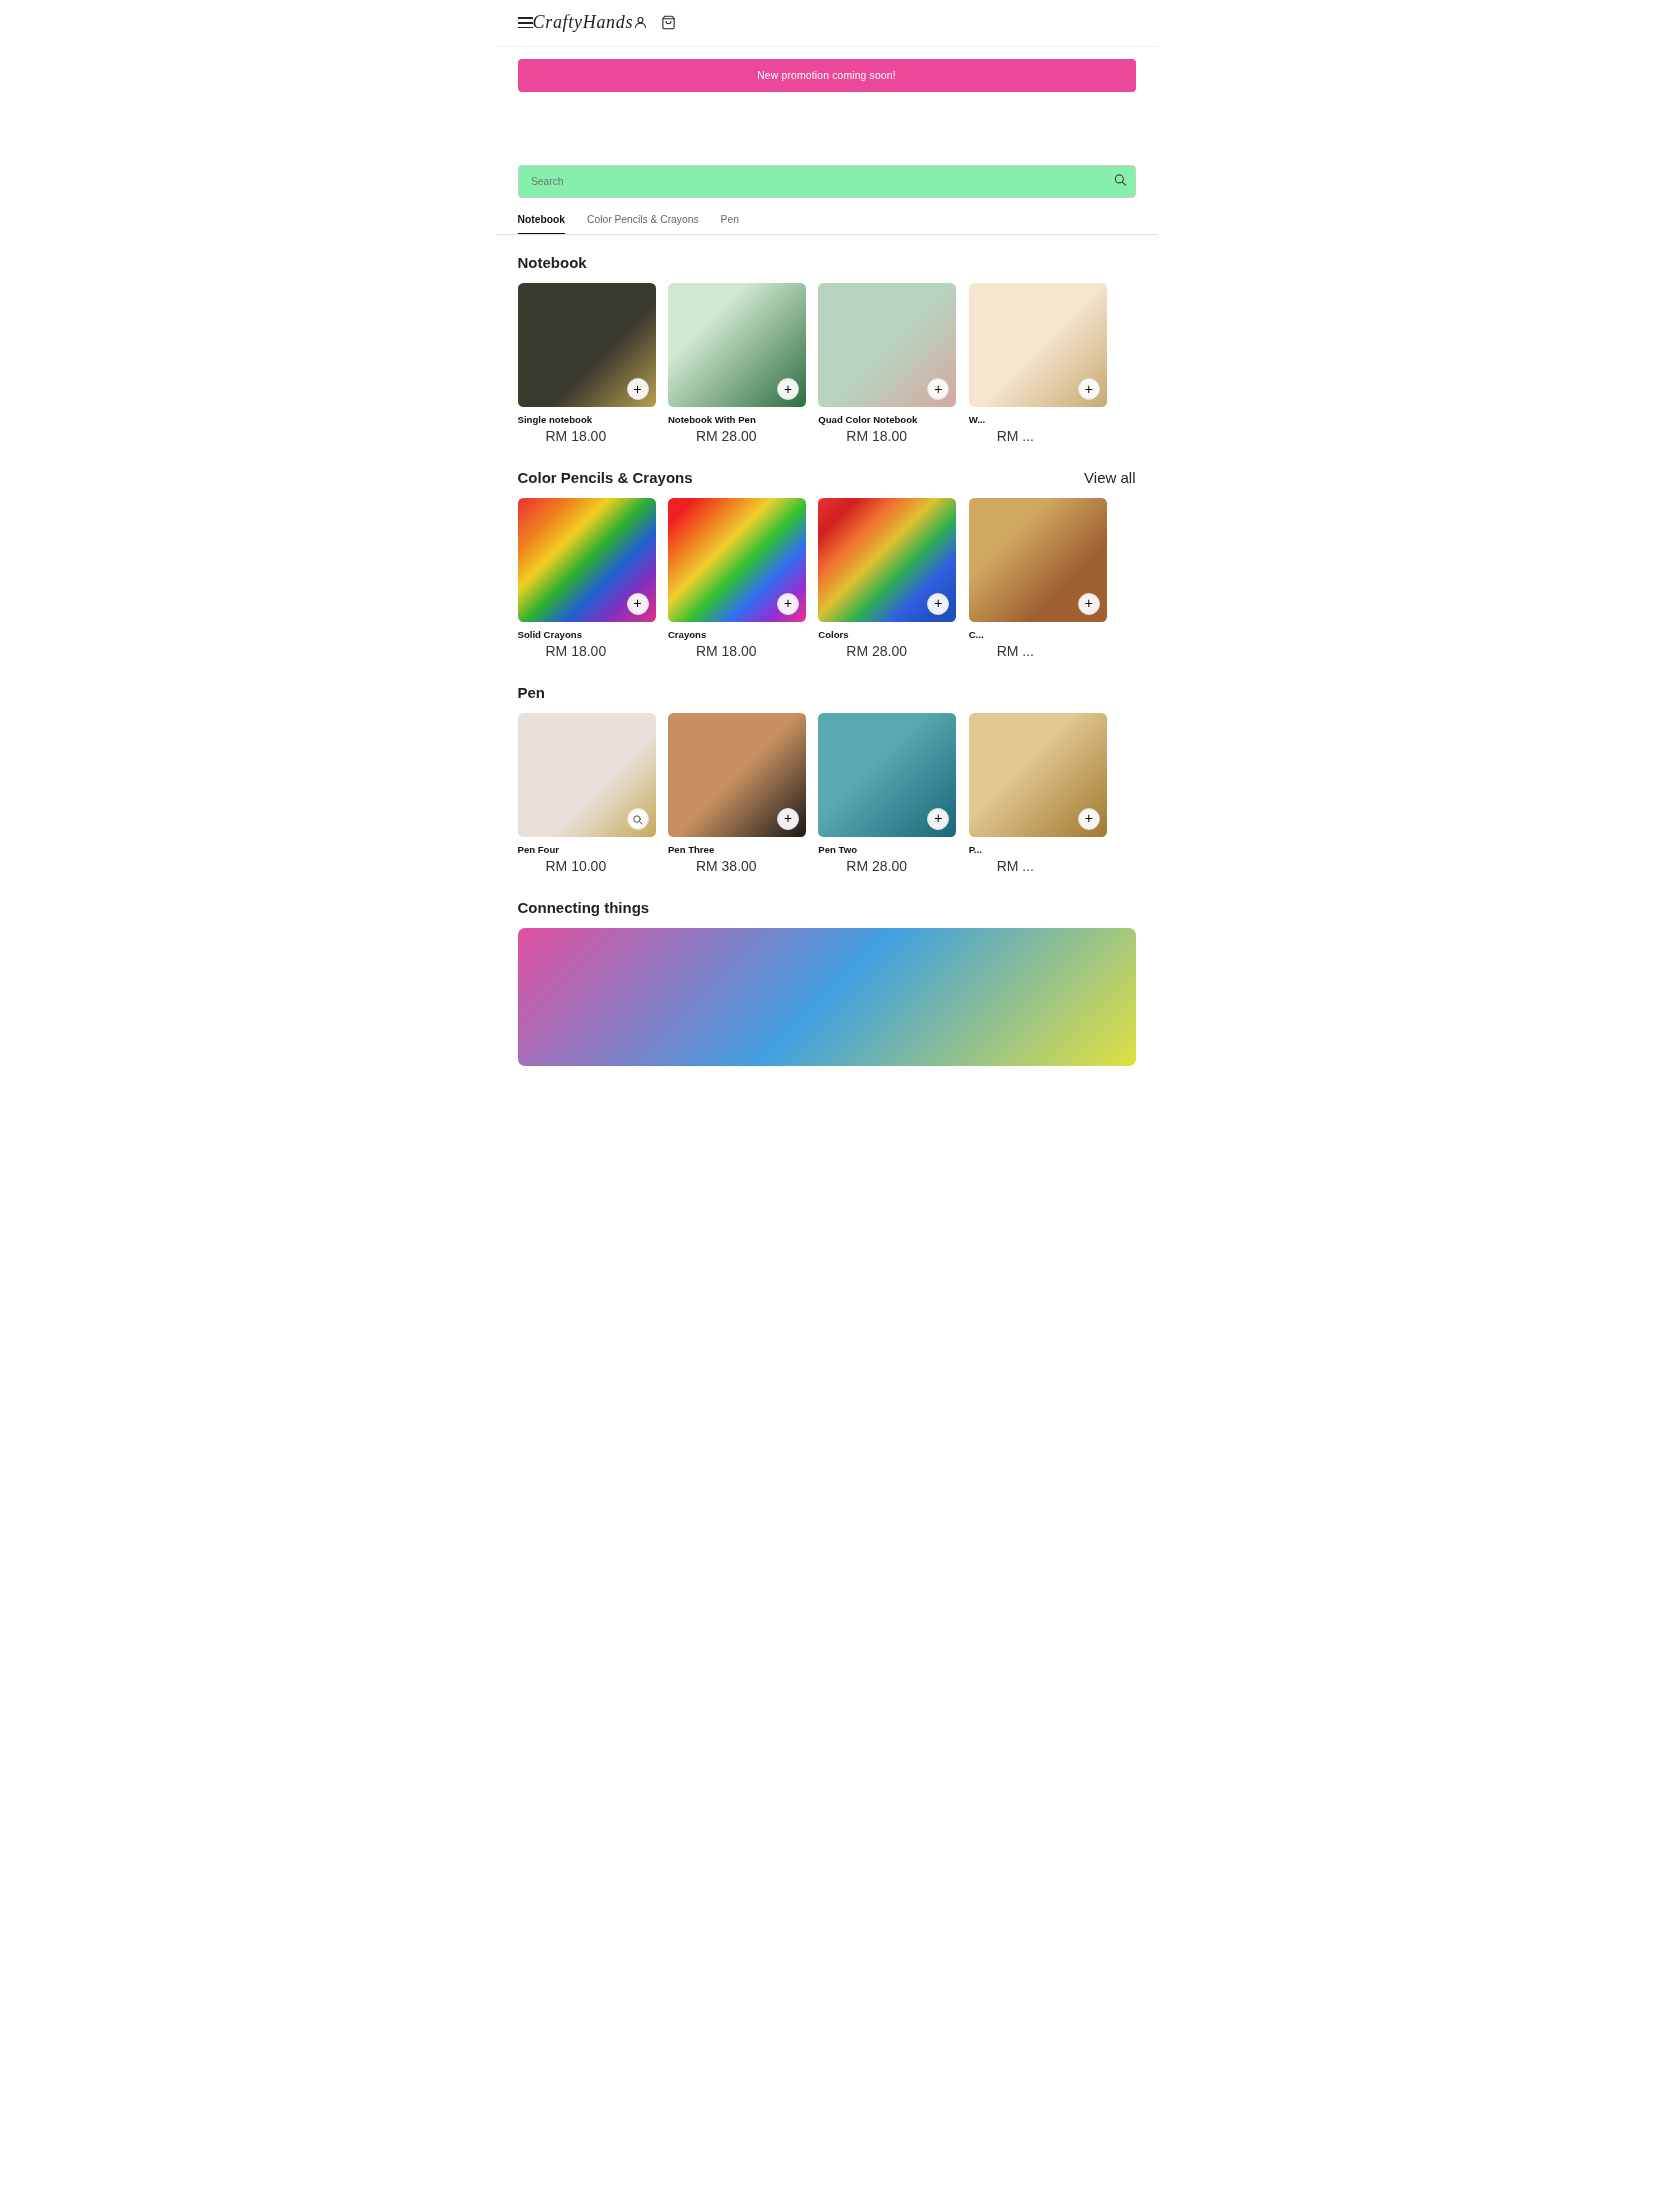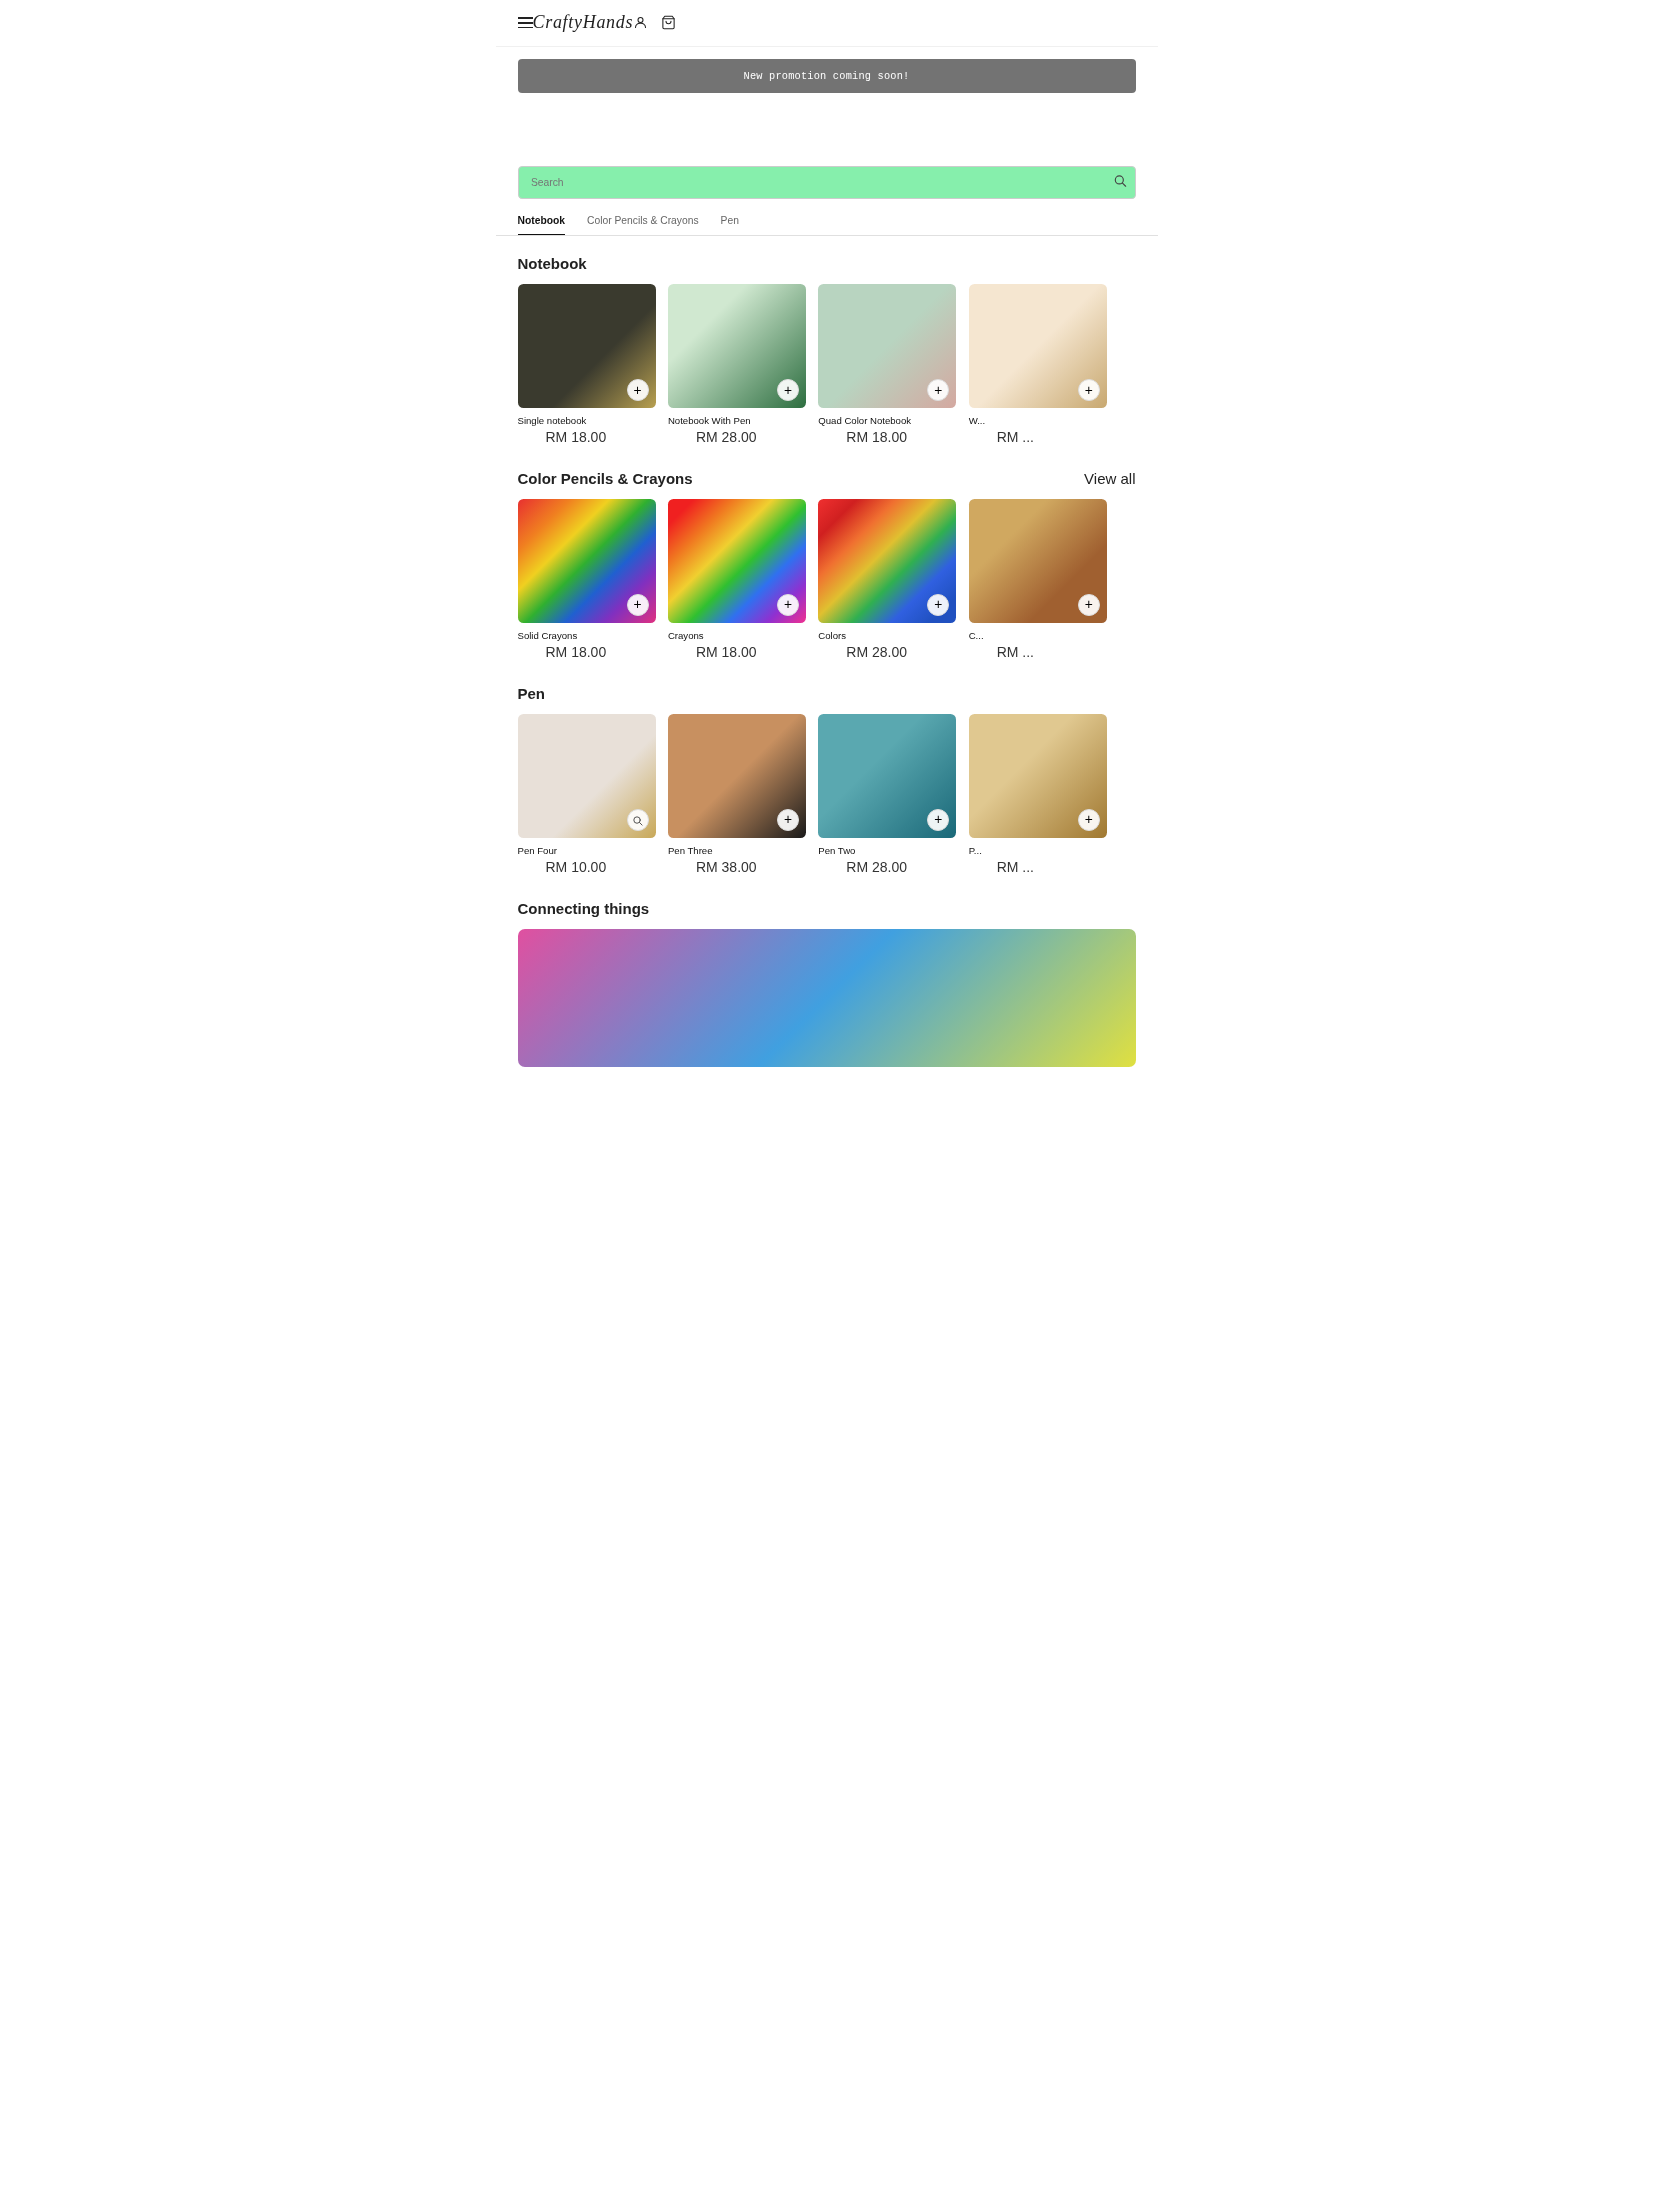--- a/index.html
+++ b/index.html
@@ -49,29 +49,28 @@
     }
     .hamburger-btn span {
       display: block;
       width: 15px;
       height: 1.4px;
       background: #222;
     }
 
     
     .promo-banner {
-      background: #737373;
+      background: #ec4899;
       color: #fff;
       text-align: center;
       padding: 11px 22px;
       margin: 12.4px 22px;
       border-radius: 4.1px;
       font-size: 10.3px;
       letter-spacing: 0.2px;
-      font-family: Liberation Mono, monospace;
     }
 
     
     .hero {
       text-align: center;
       padding: 25px 22px 16.5px;
     }
     .hero h1 {
       font-size: 27.6px;
       font-weight: 700;
@@ -208,21 +207,21 @@
       border: 0.7px solid #ddd;
       font-size: 11px;
       line-height: 1;
       cursor: pointer;
       display: flex;
       align-items: center;
       justify-content: center;
     }
     .product-name {
       font-size: 9.6px;
-      font-weight: 400;
+      font-weight: 700;
       margin-bottom: 2.8px;
       color: #111;
     }
     .product-price {
       font-size: 14px;
       color: #333;
       padding-left: 28px;
     }
 
     

